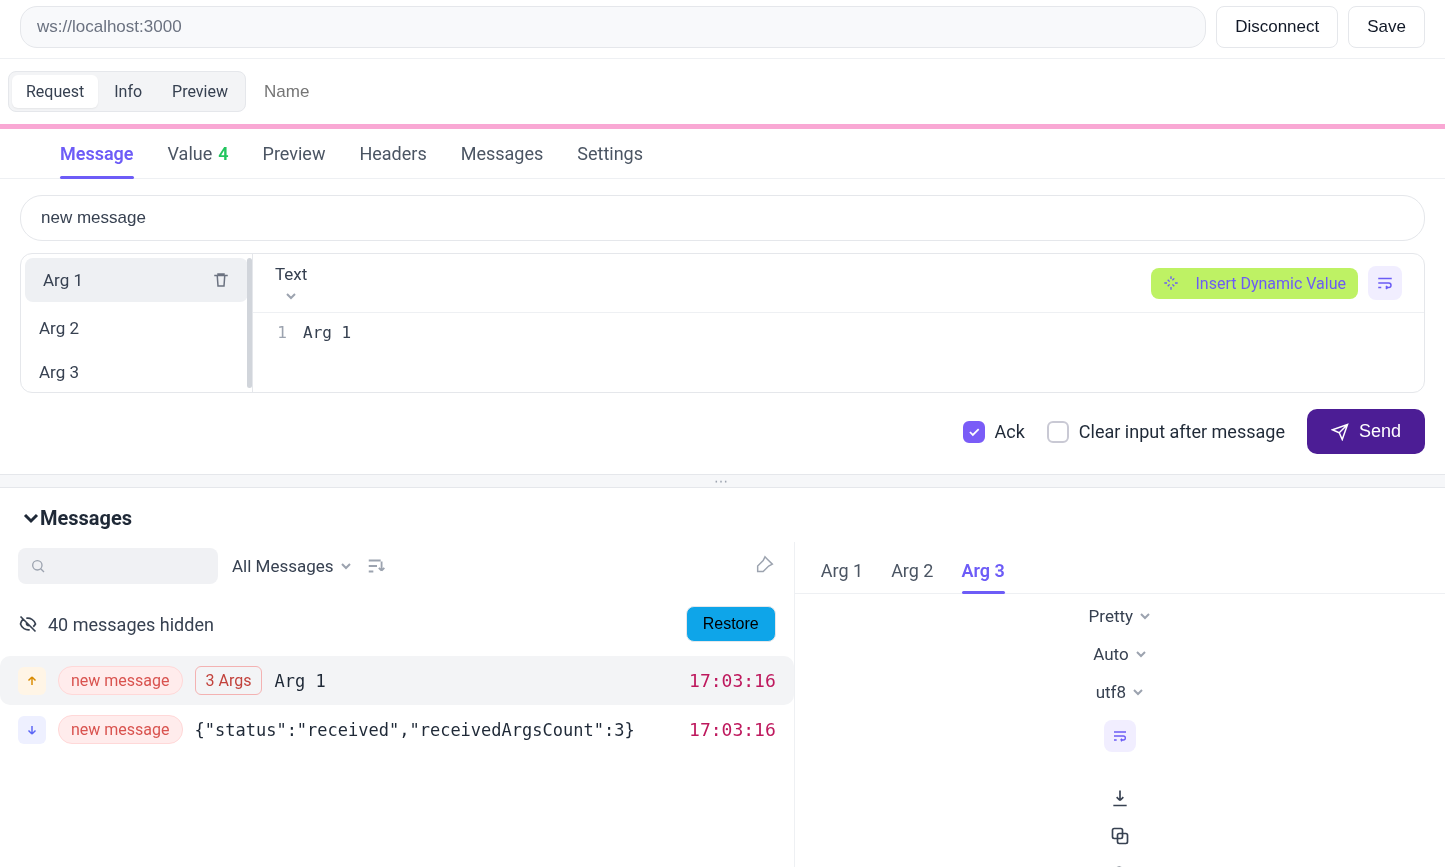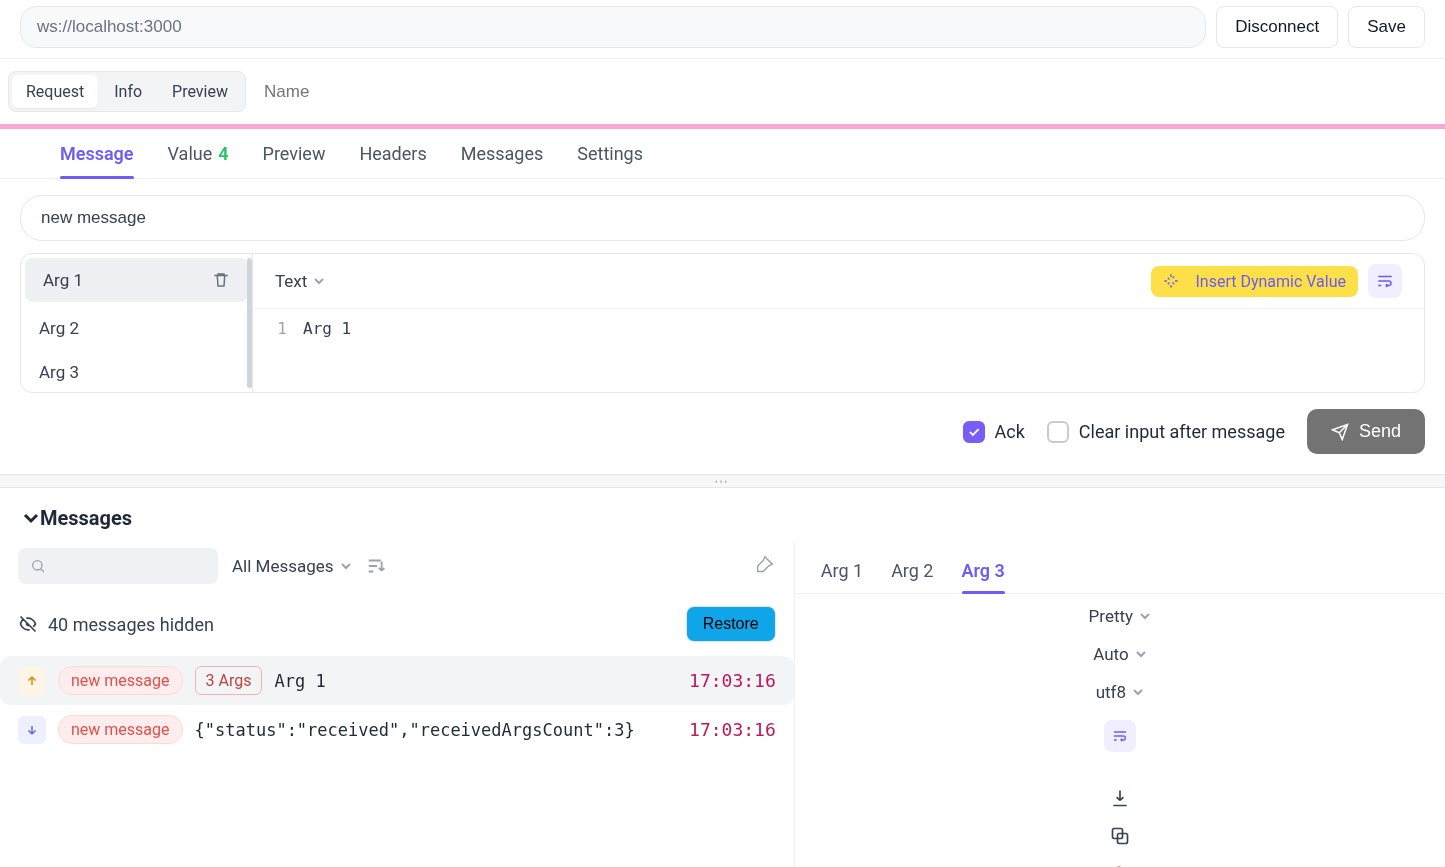--- a/index.html
+++ b/index.html
@@ -28,35 +28,35 @@
 .msg-wrap { padding:16px 20px 0 20px; }
 .msg-name { width:100%; border:1px solid #e5e7eb; border-radius:22px; padding:12px 20px; font-size:17px; color:#374151; }
 .msg-body { display:flex; margin-top:12px; border:1px solid #e5e7eb; border-radius:12px; overflow:hidden; height:140px; }
 .arg-list { width:232px; border-right:1px solid #e5e7eb; overflow-y:auto; position:relative; }
 .arg-list::after { content:""; position:absolute; top:4px; bottom:4px; right:0; width:5px; background:#d1d5db; border-radius:3px; }
 .arg-item { display:flex; align-items:center; justify-content:space-between; padding:12px 18px; font-size:17px; color:#374151; cursor:pointer; }
 .arg-item.active { background:#eef0f3; border-radius:8px; margin:4px; }
 .trash { width:18px; height:18px; color:#6b7280; }
 .editor { flex:1; display:flex; flex-direction:column; }
 .ed-head { display:flex; align-items:center; justify-content:space-between; padding:10px 22px; border-bottom:1px solid #eef0f3; }
-.ed-drop { display:flex; align-items:center; gap:6px; color:#374151; font-size:17px; cursor:pointer; }
+.ed-drop { display:flex; align-items:center; gap:6px; color:#374151; font-size:17px; cursor:pointer;flex-direction:column; }
 .chev { width:12px; height:12px; }
 .ed-right { display:flex; align-items:center; gap:10px; }
-.pill-purple { display:flex; align-items:center; gap:16px; background:#fde047; color:#6b5cf5; padding:6px 12px; border-radius:8px; font-size:16px; cursor:pointer; }
+.pill-purple { display:flex; align-items:center; gap:16px; background:#bef264; color:#6b5cf5; padding:6px 12px; border-radius:8px; font-size:16px; cursor:pointer; }
 .iconbtn { width:34px; height:34px; border-radius:8px; background:#f1eeff; color:#6b5cf5; display:flex; align-items:center; justify-content:center; cursor:pointer; }
 .code { display:flex; padding:10px 0; font-family:ui-monospace,Menlo,monospace; font-size:16px; }
 .gutter { width:50px; text-align:right; color:#9ca3af; padding-right:16px; }
 .codeline { color:#374151; }
 
 
 .foot { display:flex; align-items:center; justify-content:flex-end; gap:22px; padding:16px 20px 20px; }
 .chk { width:22px; height:22px; border-radius:6px; border:2px solid #c9c9d4; display:inline-flex; align-items:center; justify-content:center; }
 .chk.checked { background:#7a5cf7; border-color:#7a5cf7; color:#fff; }
 .foot label { display:flex; align-items:center; gap:10px; font-size:18px; color:#1f2937; }
-.send { background:#737373; color:#fff; border:none; border-radius:10px; padding:12px 24px; font-size:18px; display:flex; align-items:center; gap:10px; cursor:pointer; }
+.send { background:#4c1d95; color:#fff; border:none; border-radius:10px; padding:12px 24px; font-size:18px; display:flex; align-items:center; gap:10px; cursor:pointer; }
 
 
 .drag { height:14px; background:#f6f7f9; border-top:1px solid #e5e7eb; border-bottom:1px solid #e5e7eb; display:flex; align-items:center; justify-content:center; color:#9ca3af; letter-spacing:3px; font-size:14px; }
 
 
 .msgs-head { display:flex; align-items:center; gap:0; padding:18px 22px 12px; font-size:20px; font-weight:700; }
 .msgs-row { display:flex; }
 .left-col { flex:0 0 55%; border-right:1px solid #eef0f3; }
 .right-col { flex:1; }
 

